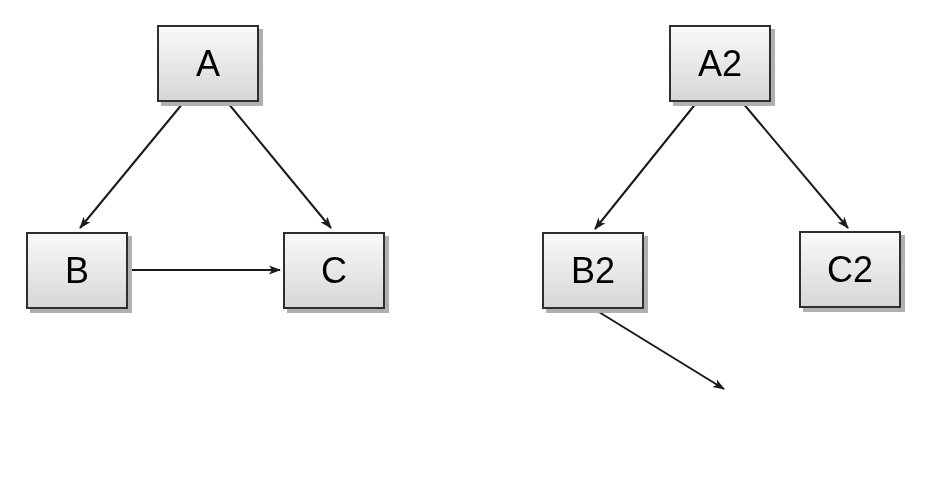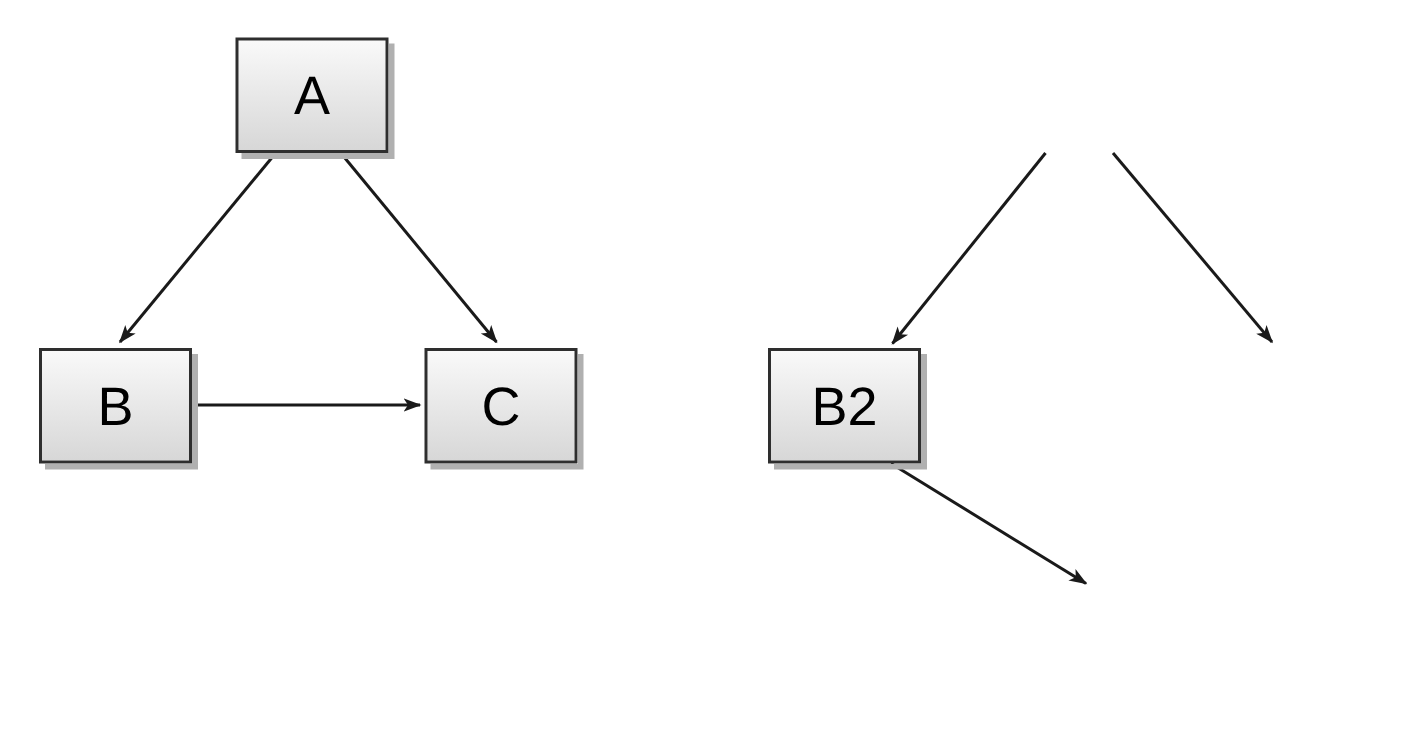--- a/index.html
+++ b/index.html
@@ -79,17 +79,23 @@
   <div class="node" style="left:157px; top:25px">
     <span class="node-label">A</span>
   </div>
   <div class="node" style="left:26px;  top:232px">
     <span class="node-label">B</span>
   </div>
   <div class="node" style="left:283px; top:232px">
     <span class="node-label">C</span>
   </div>
 
-  <div class="node" style="left:512px; top:232px">
+  <div class="node" style="left:669px; top:25px">
+    <span class="node-label">A2</span>
+  </div>
+  <div class="node" style="left:542px; top:232px">
     <span class="node-label">B2</span>
+  </div>
+  <div class="node" style="left:799px; top:231px">
+    <span class="node-label">C2</span>
   </div>
 
 </div>
 
 </body></html>

